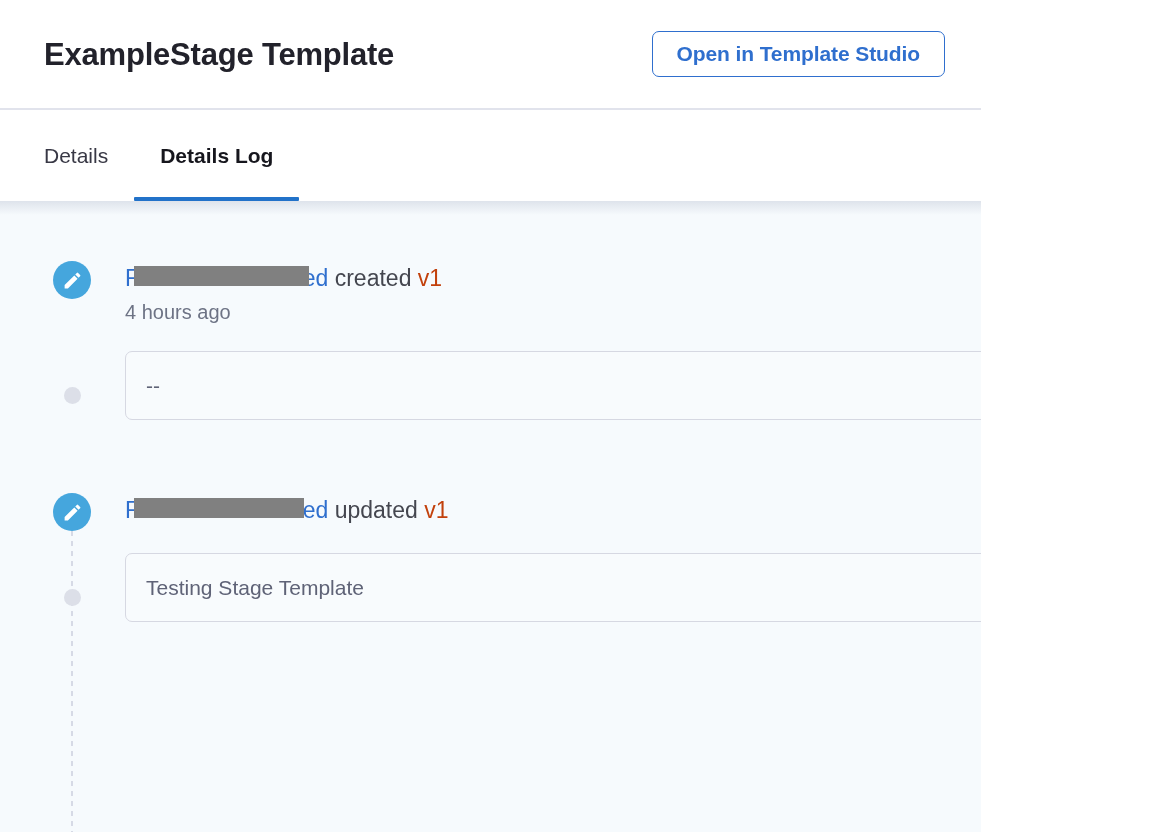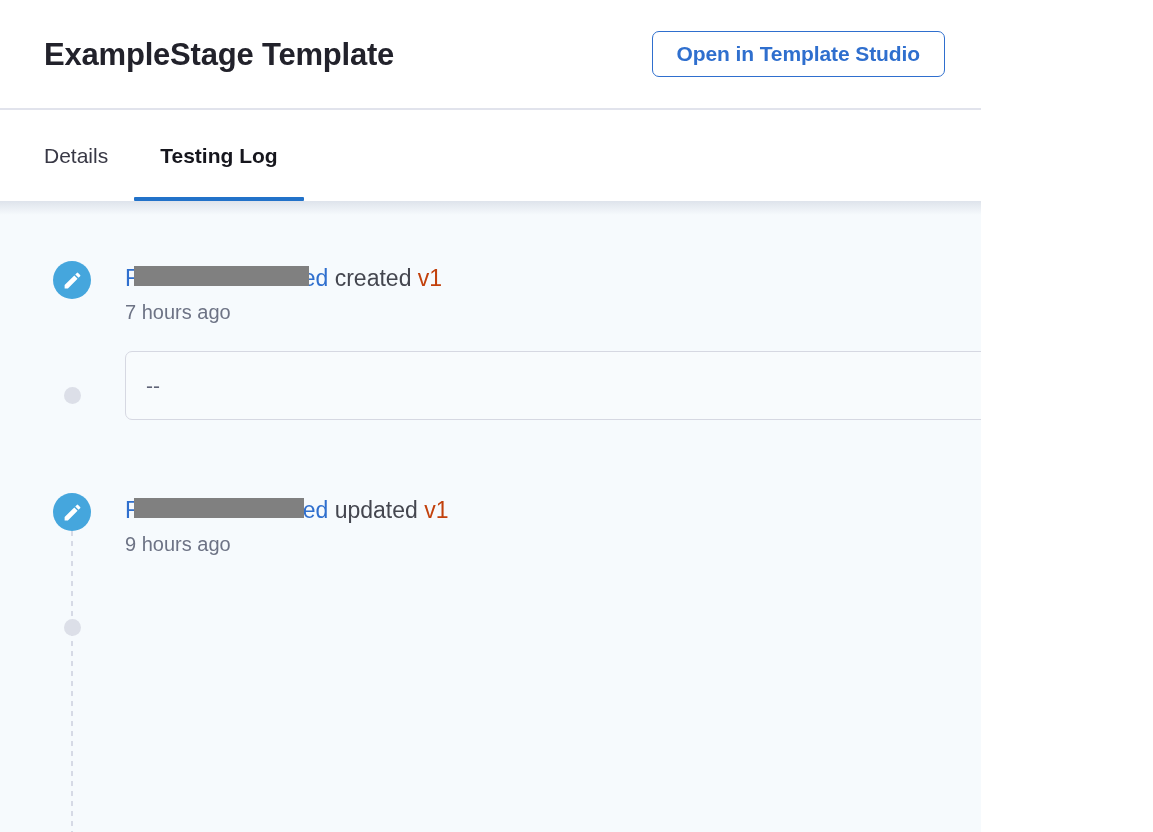--- a/index.html
+++ b/index.html
@@ -246,61 +246,61 @@
 
   <div class="page-header">
     <div class="page-title">ExampleStage Template</div>
     <div class="header-actions">
       <button class="studio-button">Open in Template Studio</button>
     </div>
   </div>
 
   <div class="tab-bar">
     <div class="tab">Details</div>
-    <div class="tab active">Testing Log</div>
+    <div class="tab active">Details Log</div>
   </div>
 
   <div class="content">
     <div class="timeline">
 
       <div class="rail"></div>
 
       <div class="entry">
         <div class="entry-head">
           <div class="entry-icon">
             <svg width="21" height="21" viewBox="0 0 24 24" aria-hidden="true">
               <path d="M3 17.25V21h3.75L17.81 9.94l-3.75-3.75L3 17.25zM20.71 7.04a1 1 0 0 0 0-1.41l-2.34-2.34a1 1 0 0 0-1.41 0l-1.83 1.83 3.75 3.75 1.83-1.83z" fill="#ffffff"></path>
             </svg>
           </div>
           <div class="entry-text">
             <div class="entry-line"><span class="actor"><span>Redacted Redacted</span><span class="redaction"></span></span><span> created </span><span class="version">v1</span></div>
-            <div class="entry-time">7 hours ago</div>
+            <div class="entry-time">4 hours ago</div>
           </div>
         </div>
         <div class="entry-body">
           <div class="node-dot"></div>
           <div class="comment-box">--</div>
         </div>
       </div>
 
       <div class="spacer-lg"></div>
 
       <div class="entry">
         <div class="entry-head">
           <div class="entry-icon">
             <svg width="21" height="21" viewBox="0 0 24 24" aria-hidden="true">
               <path d="M3 17.25V21h3.75L17.81 9.94l-3.75-3.75L3 17.25zM20.71 7.04a1 1 0 0 0 0-1.41l-2.34-2.34a1 1 0 0 0-1.41 0l-1.83 1.83 3.75 3.75 1.83-1.83z" fill="#ffffff"></path>
             </svg>
           </div>
           <div class="entry-text">
             <div class="entry-line"><span class="actor v2"><span>Redacted Redacted</span><span class="redaction"></span></span><span> updated </span><span class="version">v1</span></div>
-            <div class="entry-time">9 hours ago</div>
           </div>
         </div>
         <div class="entry-body">
           <div class="node-dot"></div>
+          <div class="comment-box">Testing Stage Template</div>
         </div>
       </div>
 
     </div>
   </div>
 
 </div>
 
 </body></html>

